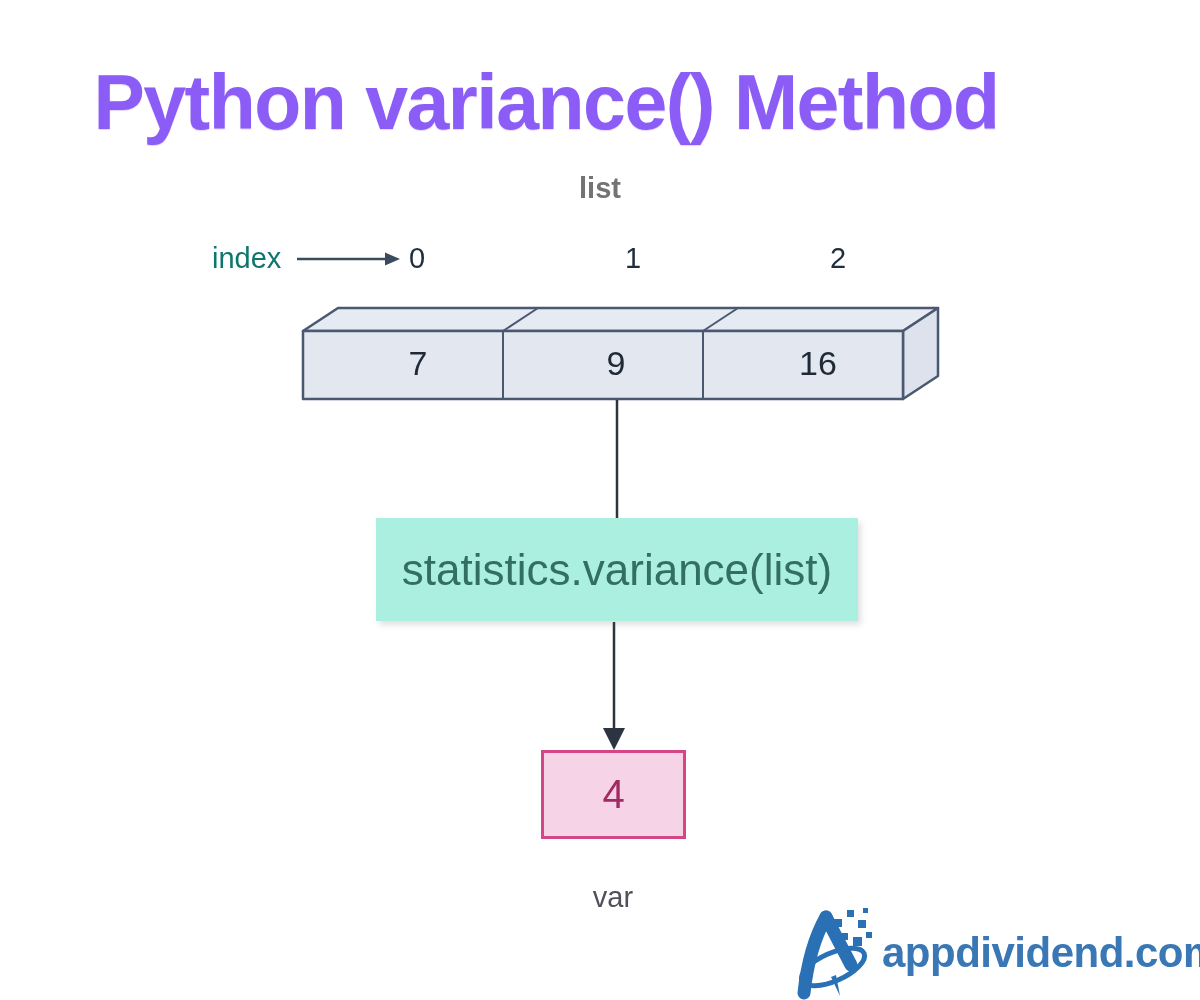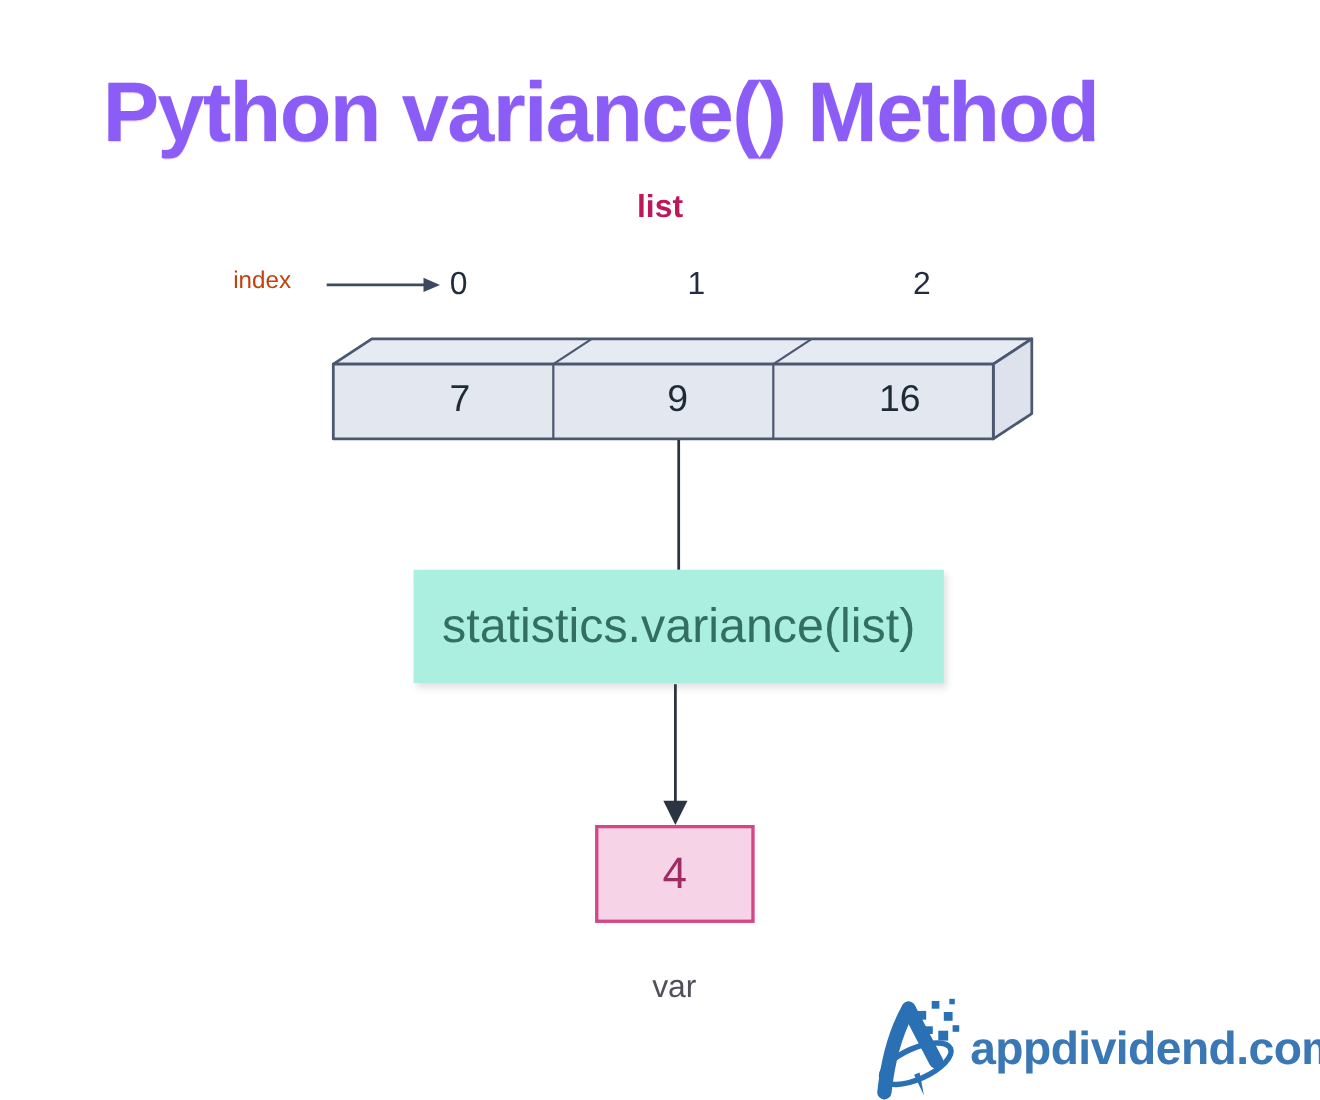--- a/index.html
+++ b/index.html
@@ -26,28 +26,28 @@
     text-shadow: 0 1px 1px rgba(140,92,246,0.25);
   }
 
   .list-label {
     position: absolute;
     left: 0; top: 172px;
     width: 1200px;
     text-align: center;
     font-size: 29px;
     font-weight: 600;
-    color: #be185d;
+    color: #737373;
   }
 
   .index-label {
     position: absolute;
     left: 212px; top: 242px;
-    font-size: 22px;
-    color: #c2410c;
+    font-size: 29px;
+    color: #0f766e;
   }
 
   .index-number {
     position: absolute;
     top: 242px;
     width: 60px;
     text-align: center;
     font-size: 29px;
     color: #1f2d3d;
   }

